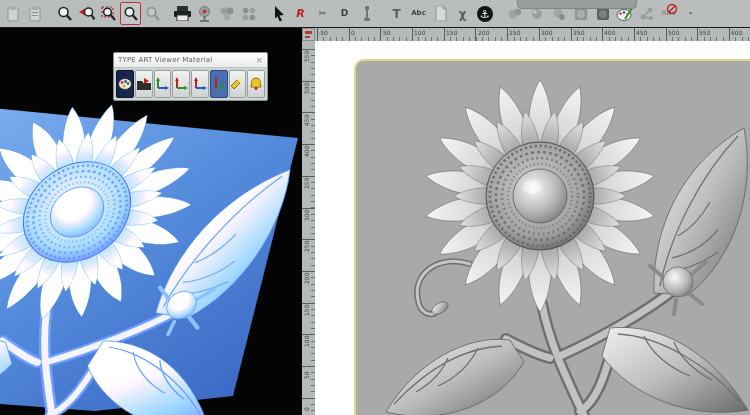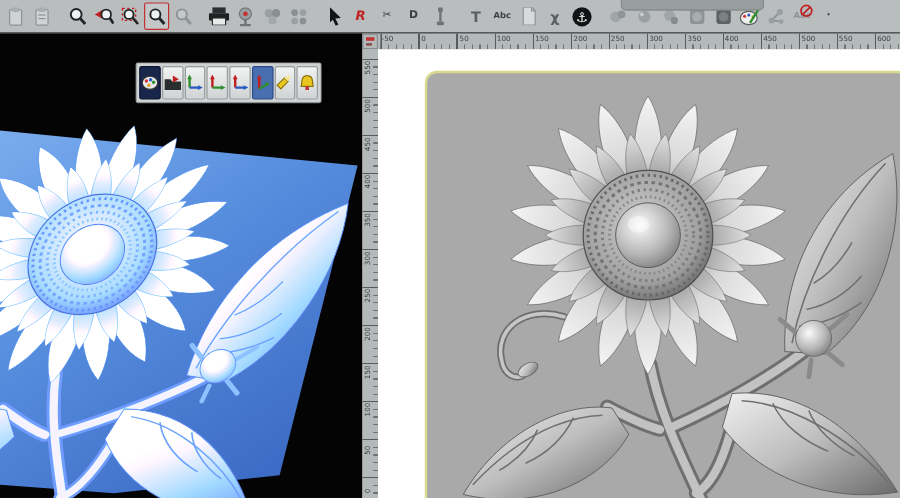--- a/index.html
+++ b/index.html
@@ -387,20 +387,24 @@
   <div id="viewer3d">
     <svg width="302" height="387">
       <polygon points="-70,74 298,110 233,368 95,383 0,376" fill="url(#planeG)"></polygon>
       <g class="tint" transform="translate(77,184) rotate(6) skewX(-12) scale(0.95)">
         <use href="#flower-scene"></use>
       </g>
     </svg>
   </div>
 
   <div id="matwin">
+    <div class="titlebar">
+      <span class="title">TYPE ART Viewer Material</span>
+      <span class="close">×</span>
+    </div>
     <div class="iconrow">
       <span class="wi pressed-dark">
         <svg width="14" height="12">
             <ellipse cx="7" cy="6" rx="6.5" ry="5.5" fill="#e8e8e8" stroke="#333"></ellipse>
             <circle cx="4" cy="4.5" r="1.4" fill="#d03030"></circle>
             <circle cx="7.5" cy="3.5" r="1.4" fill="#2858c0"></circle>
             <circle cx="10" cy="5.5" r="1.4" fill="#2f8f2f"></circle>
             <circle cx="6" cy="8" r="1.4" fill="#e0a020"></circle>
           </svg>
       </span>

